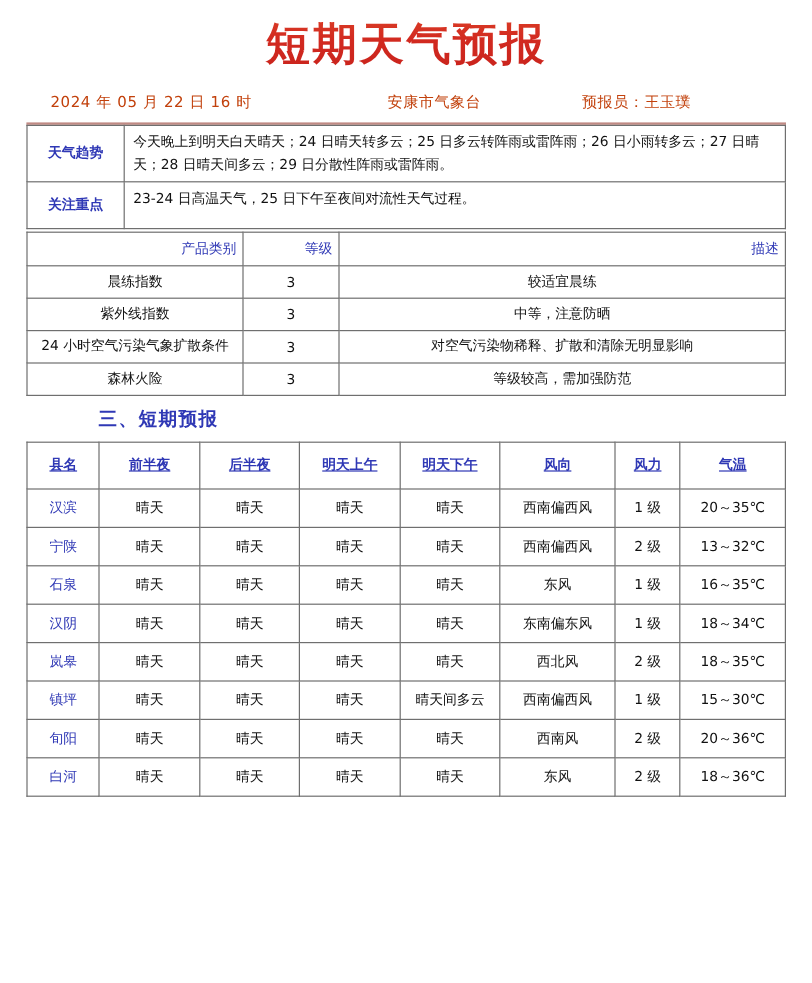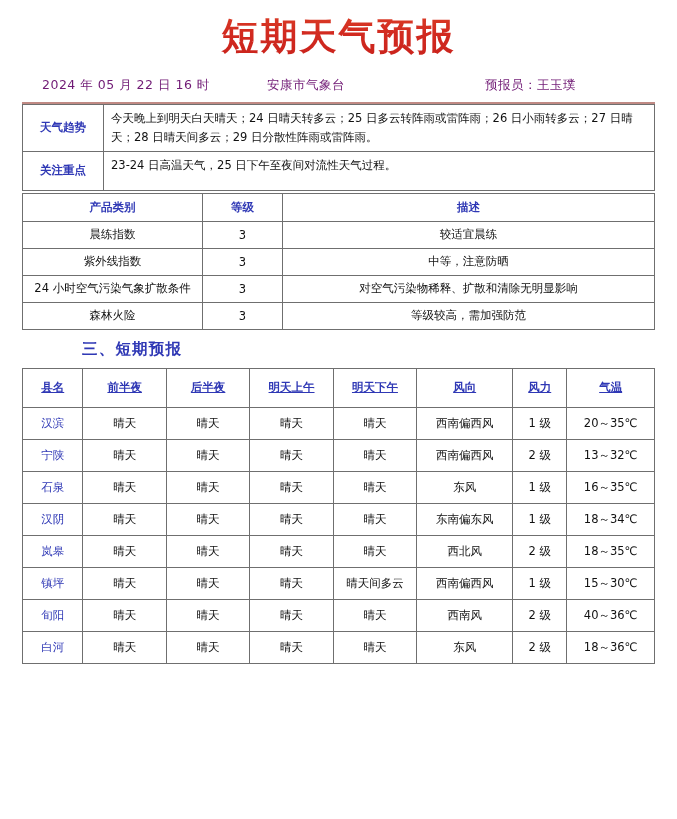--- a/index.html
+++ b/index.html
@@ -35,25 +35,25 @@
     -webkit-text-fill-color: transparent;
     padding-top: 14px;
     line-height: 1.25;
     font-family: "DejaVu Sans", "Liberation Sans", sans-serif;
   }
   .meta-row {
     display: flex;
     align-items: baseline;
     margin-top: 17px;
     font-size: 12.5px;
-    color: #701a75;
+    color: #c2410c;
     letter-spacing: 0.5px;
   }
   .meta-date   { width: 245px; padding-left: 20px; box-sizing: border-box; }
-  .meta-office { width: 190px; text-align: left; }
+  .meta-office { width: 190px; text-align: center; }
   .meta-author { flex: 1; text-align: left; padding-left: 28px; }
 
   .rule {
     margin-top: 8px;
     height: 1.5px;
     background: #c08a84;
     width: 100%;
   }
 
   
@@ -94,22 +94,22 @@
     text-align: left;
     line-height: 1.65;
     color: #111;
     padding: 4px 7px;
   }
   .trend-table tr.focus-row .val { height: 30px; vertical-align: top; }
 
   
   .service-table th {
     color: #2f38b5;
-    font-weight: bold;
-    text-align: center;
+    font-weight: normal;
+    text-align: right;
     height: 19px;
   }
   .service-table td { text-align: center; height: 18px; color: #111; }
   .service-table .col-cat  { width: 180px; }
   .service-table .col-lvl  { width: 80px;  }
 
   
   .forecast-table { font-size: 11.5px; }
   .forecast-table th {
     color: #2f38b5;
@@ -283,21 +283,21 @@
           <td>15～30℃</td>
         </tr>
         <tr>
           <td class="county">旬阳</td>
           <td>晴天</td>
           <td>晴天</td>
           <td>晴天</td>
           <td>晴天</td>
           <td>西南风</td>
           <td>2 级</td>
-          <td>40～36℃</td>
+          <td>20～36℃</td>
         </tr>
         <tr>
           <td class="county">白河</td>
           <td>晴天</td>
           <td>晴天</td>
           <td>晴天</td>
           <td>晴天</td>
           <td>东风</td>
           <td>2 级</td>
           <td>18～36℃</td>

